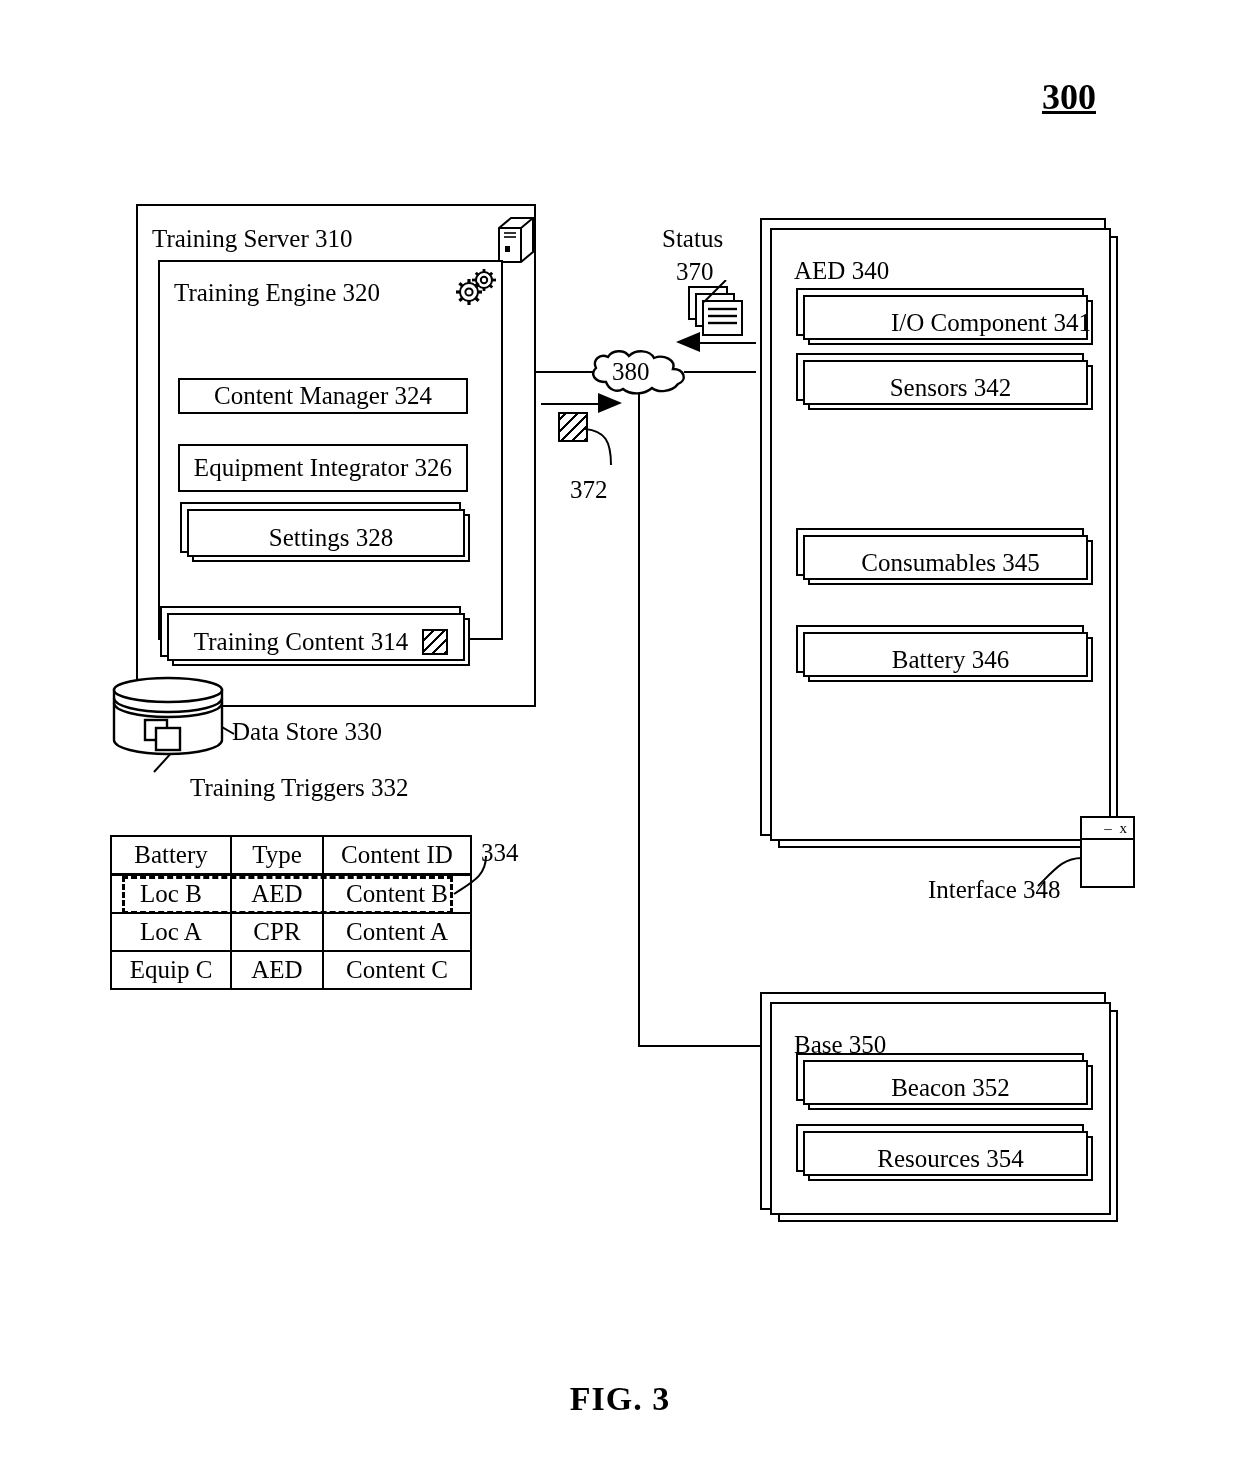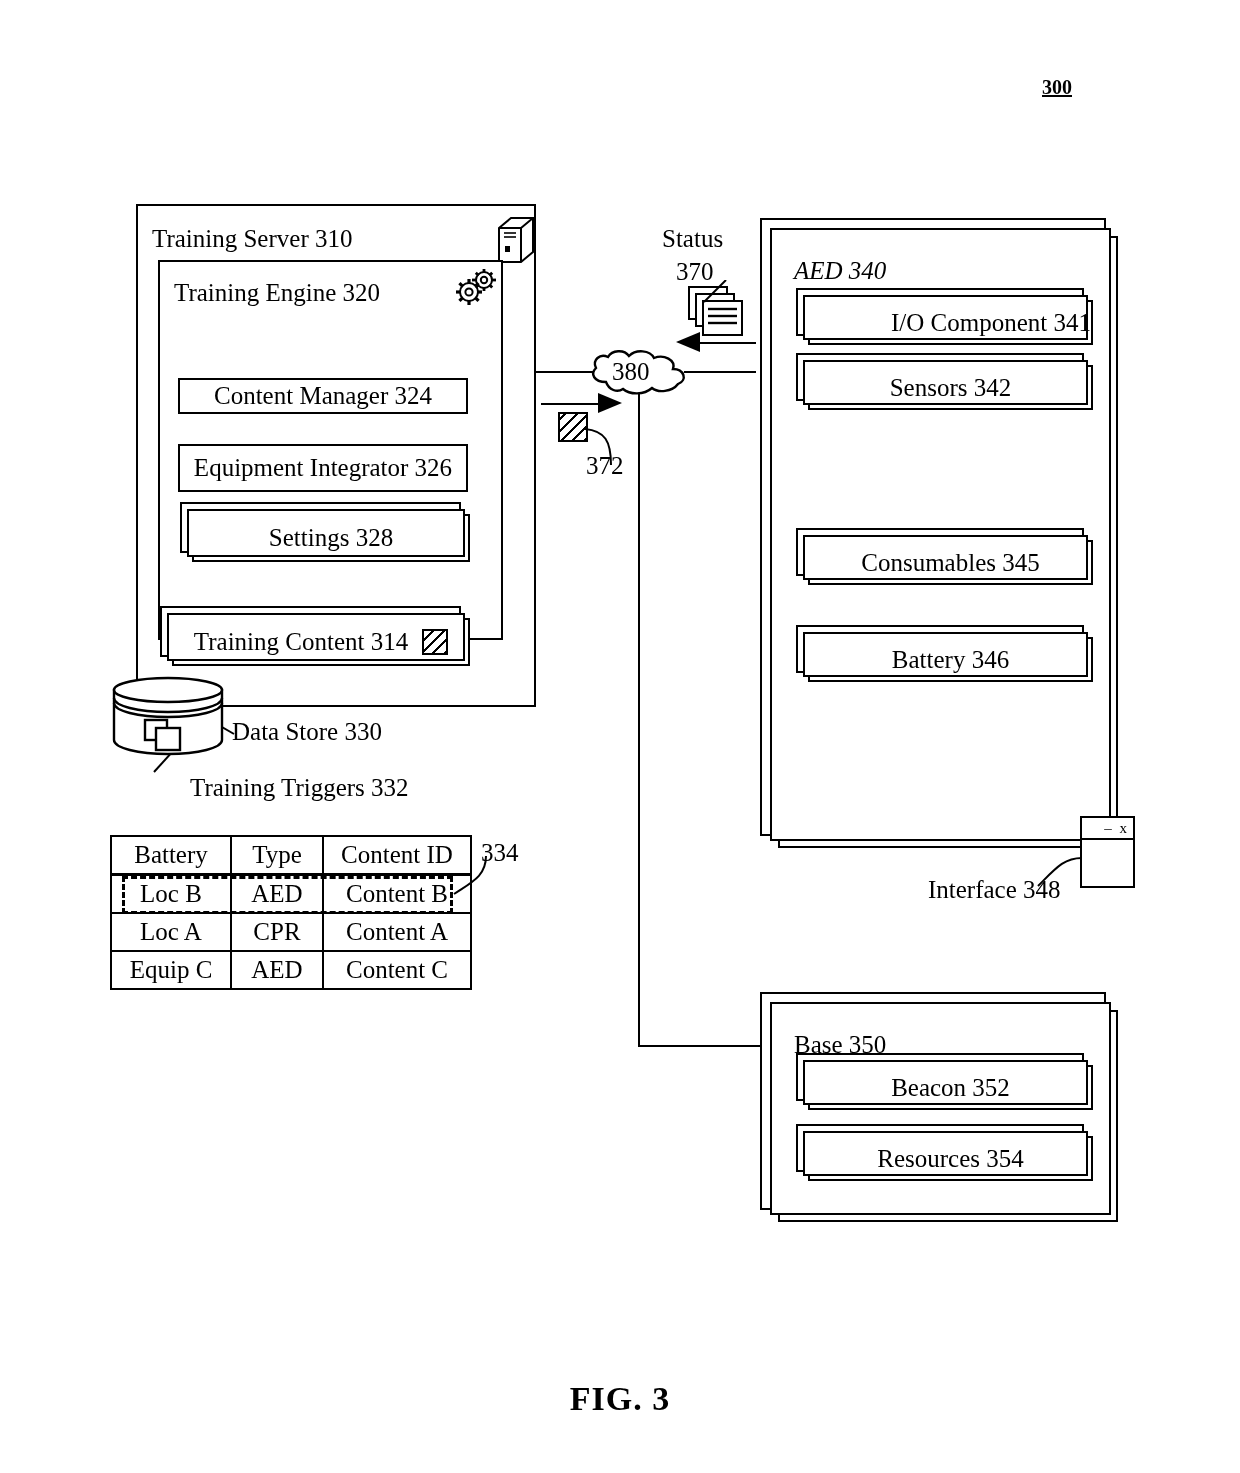--- a/index.html
+++ b/index.html
@@ -81,21 +81,21 @@
 
   
   .plain {
     position: absolute;
     font-size: 25px;
     white-space: nowrap;
     line-height: 1.1;
   }
   #fignum {
     position: absolute;
-    font-size: 20px;
+    font-size: 36px;
     font-weight: bold;
     text-decoration: underline;
     left: 1042px;
     top: 76px;
   }
   #figcaption {
     position: absolute;
     left: 0; right: 0;
     top: 1380px;
     text-align: center;
@@ -195,21 +195,21 @@
   </svg>
 
   <svg class="abs" style="left:700px; top:280px; width:30px; height:24px;" viewBox="0 0 30 24">
     <line x1="26" y1="0" x2="4" y2="22" stroke="#000" stroke-width="2"></line>
   </svg>
 
   <div class="hatch" style="left:558px; top:412px; width:30px; height:30px;"></div>
   <svg class="abs" style="left:585px; top:425px; width:44px; height:42px;" viewBox="0 0 44 42">
     <path d="M0,4 C20,6 26,16 26,40" fill="none" stroke="#000" stroke-width="2"></path>
   </svg>
-  <div class="plain" style="left:570px; top:452px;margin-left:16px;">372</div>
+  <div class="plain" style="left:570px; top:476px;">372</div>
 
   <div class="box" style="left:136px; top:204px; width:400px; height:503px;">
     <div class="inner-label" style="left:14px; top:20px;">Training Server 310</div>
   </div>
 
   <svg class="abs" style="left:497px; top:216px; width:38px; height:48px;" viewBox="0 0 38 48">
     <polygon points="2,12 14,2 36,2 36,36 24,46 2,46" fill="#fff" stroke="#000" stroke-width="2"></polygon>
     <polyline points="2,12 24,12 36,2" fill="none" stroke="#000" stroke-width="2"></polyline>
     <line x1="24" y1="12" x2="24" y2="46" stroke="#000" stroke-width="2"></line>
     <line x1="7" y1="17" x2="19" y2="17" stroke="#000" stroke-width="1.6"></line>
@@ -313,21 +313,21 @@
     </tbody>
   </table>
   <div id="row-highlight"></div>
 
   <svg class="abs" style="left:452px; top:856px; width:40px; height:44px;" viewBox="0 0 40 44">
     <path d="M34,0 C34,20 20,26 2,38" fill="none" stroke="#000" stroke-width="2"></path>
   </svg>
   <div class="plain" style="left:481px; top:839px;">334</div>
 
   <div class="box stack2" style="left:778px; top:236px; width:340px; height:612px;">
-    <div class="inner-label" style="left:14px; top:20px;font-style:italic;">AED 340</div>
+    <div class="inner-label" style="left:14px; top:20px;">AED 340</div>
   </div>
 
   <div class="cbox stack" style="left:808px; top:300px; width:285px; height:45px;justify-content:flex-end;">
     <span>I/O Component 341</span>
   </div>
   <div class="cbox stack" style="left:808px; top:365px; width:285px; height:45px;">
     <span>Sensors 342</span>
   </div>
   <div class="cbox" style="left:794px; top:425px; width:285px; height:45px;">
     <span>Display 343</span>

